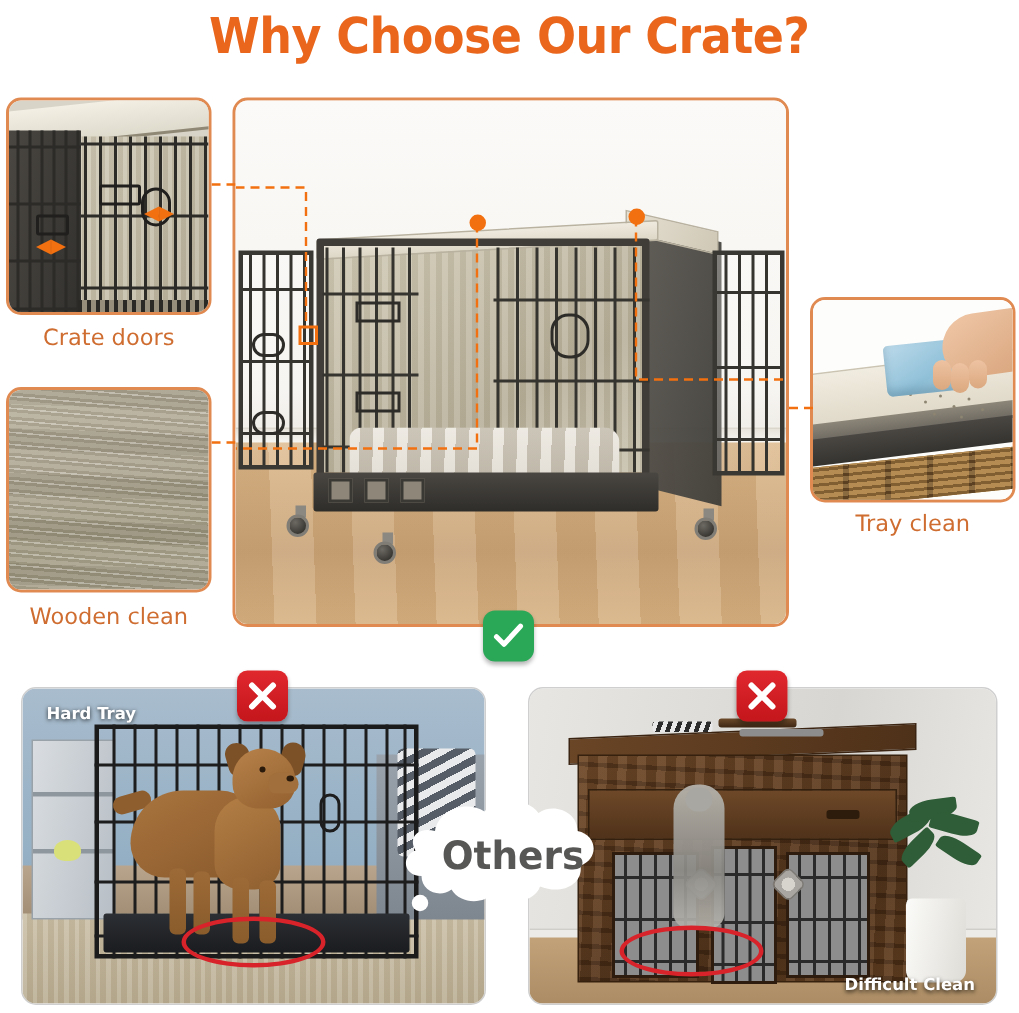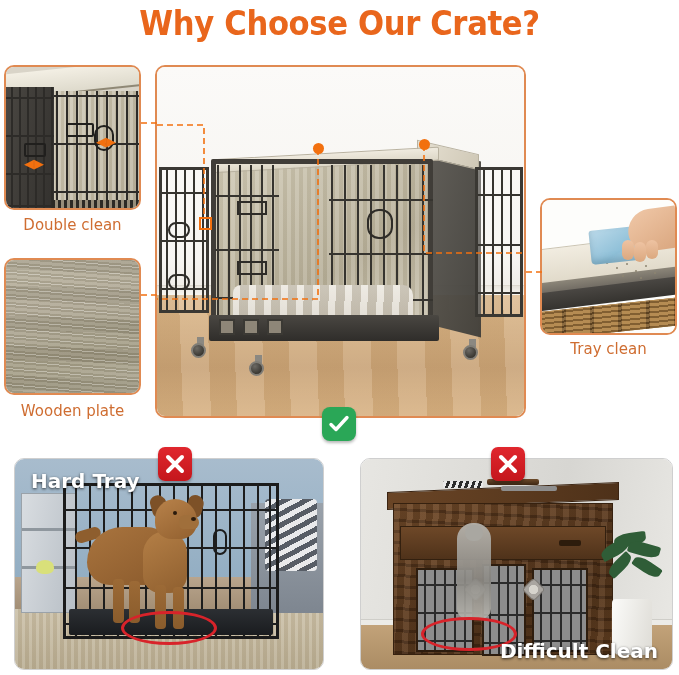--- a/index.html
+++ b/index.html
@@ -239,21 +239,21 @@
     background:#8d8571;
   }
 
   
   .panel {
     position:absolute; top:458px; height:212px;
     border-radius:10px; overflow:hidden;
     border:1px solid #cfcfcf;
   }
   #panel-left  { left:14px;  width:310px; }
-  #panel-right { left:360px; width:313px; }
+  #panel-right { left:352px; width:313px; }
 
   
   .pl-wall {
     position:absolute; left:0; top:0; right:0; height:120px;
     background: linear-gradient(#a8bccd,#93aec3);
   }
   .pl-floorwood {
     position:absolute; left:0; top:118px; right:0; height:36px;
     background: linear-gradient(#b9a58d,#a08c73);
   }
@@ -327,21 +327,21 @@
     position:absolute; left:-12px; top:36px; width:26px; height:12px;
     background:#8e5e2e; border-radius:8px;
     transform: rotate(-16deg);
   }
   .red-ellipse {
     position:absolute; border:3px solid #d8232a; border-radius:50%;
     z-index:20; background:transparent;
   }
   .panel-label {
     position:absolute; z-index:25;
-    color:#ffffff; font-weight:700; font-size:20px;
+    color:#ffffff; font-weight:700; font-size:11px;
     font-family:"DejaVu Sans", sans-serif;
     text-shadow: 0 1px 3px rgba(0,0,0,.75);
     white-space:nowrap;
   }
 
   
   .pr-wall {
     position:absolute; inset:0;
     background: linear-gradient(100deg,#e7e6e2,#d7d6d2 60%,#e9e8e4);
   }
@@ -492,26 +492,26 @@
       <div class="dd-latch" style="left:60px;top:56px;width:28px;"></div>
       <div class="dd-latch" style="left:88px;top:58px;width:20px;height:26px;border-radius:10px;"></div>
 
       <div style="position:absolute;left:46px;right:0;bottom:0;height:8px;
                   background:repeating-linear-gradient(90deg,#2b2925 0 3px,#968d7a 3px 6px);"></div>
 
       <div style="position:absolute;left:18px;top:90px;color:#f2700f;font-size:13px;line-height:1;">◀▶</div>
       <div style="position:absolute;left:90px;top:68px;color:#f2700f;font-size:13px;line-height:1;">◀▶</div>
     </div>
   </div>
-  <div class="caption" style="left:4px; top:216px; width:137px;">Double clean</div>
+  <div class="caption" style="left:4px; top:216px; width:137px;">Crate doors</div>
 
   <div class="card" id="thumb-wood">
     <div class="wood-tex"></div>
   </div>
-  <div class="caption" style="left:4px; top:402px; width:137px;">Wooden plate</div>
+  <div class="caption" style="left:4px; top:402px; width:137px;">Wooden clean</div>
 
   <div class="card" id="hero">
     <div class="hero-wall"></div>
     <div class="hero-skirting"></div>
     <div class="hero-floor"></div>
 
     <div class="crate-top2"></div>
     <div class="crate-back"></div>
     <div class="crate-rightwall"></div>
     <div class="crate-top"></div>
@@ -786,14 +786,33 @@
     <svg width="22" height="22" viewBox="0 0 22 22">
       <path d="M4 4 L18 18 M18 4 L4 18" stroke="#ffffff" stroke-width="4" stroke-linecap="round"></path>
     </svg>
   </div>
   <div class="x-badge" style="left:491px;top:447px;">
     <svg width="22" height="22" viewBox="0 0 22 22">
       <path d="M4 4 L18 18 M18 4 L4 18" stroke="#ffffff" stroke-width="4" stroke-linecap="round"></path>
     </svg>
   </div>
 
+  <div id="others-bubble">
+    <svg width="152" height="84" viewBox="0 0 152 84">
+      <g fill="#ffffff">
+        <path d="M24 26
+                 C12 23 6 31 11 39
+                 C1 43 3 56 15 56
+                 C15 66 27 71 35 65
+                 C41 75 57 75 63 67
+                 C73 77 91 73 94 63
+                 C109 69 123 61 121 49
+                 C133 45 133 29 119 26
+                 C119 13 103 7 93 14
+                 C85 3 65 3 57 13
+                 C45 5 26 12 24 26 Z"></path>
+        <circle cx="14" cy="74" r="5.5"></circle>
+      </g>
+    </svg>
+    <div class="txt">Others</div>
+  </div>
 
 </div>
 
 </body></html>

